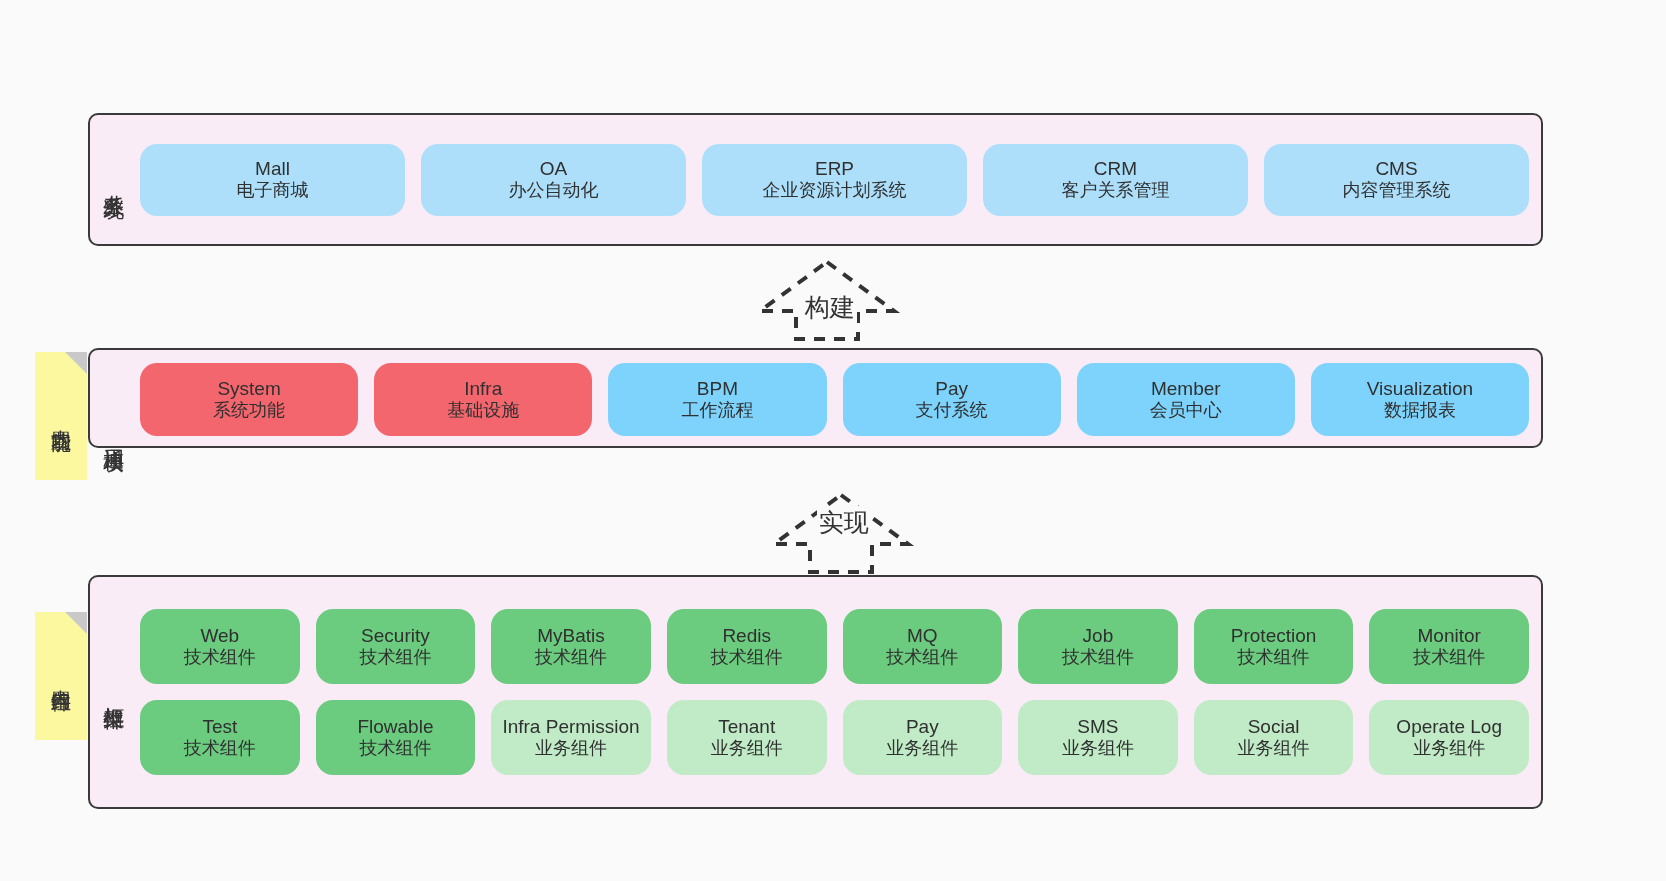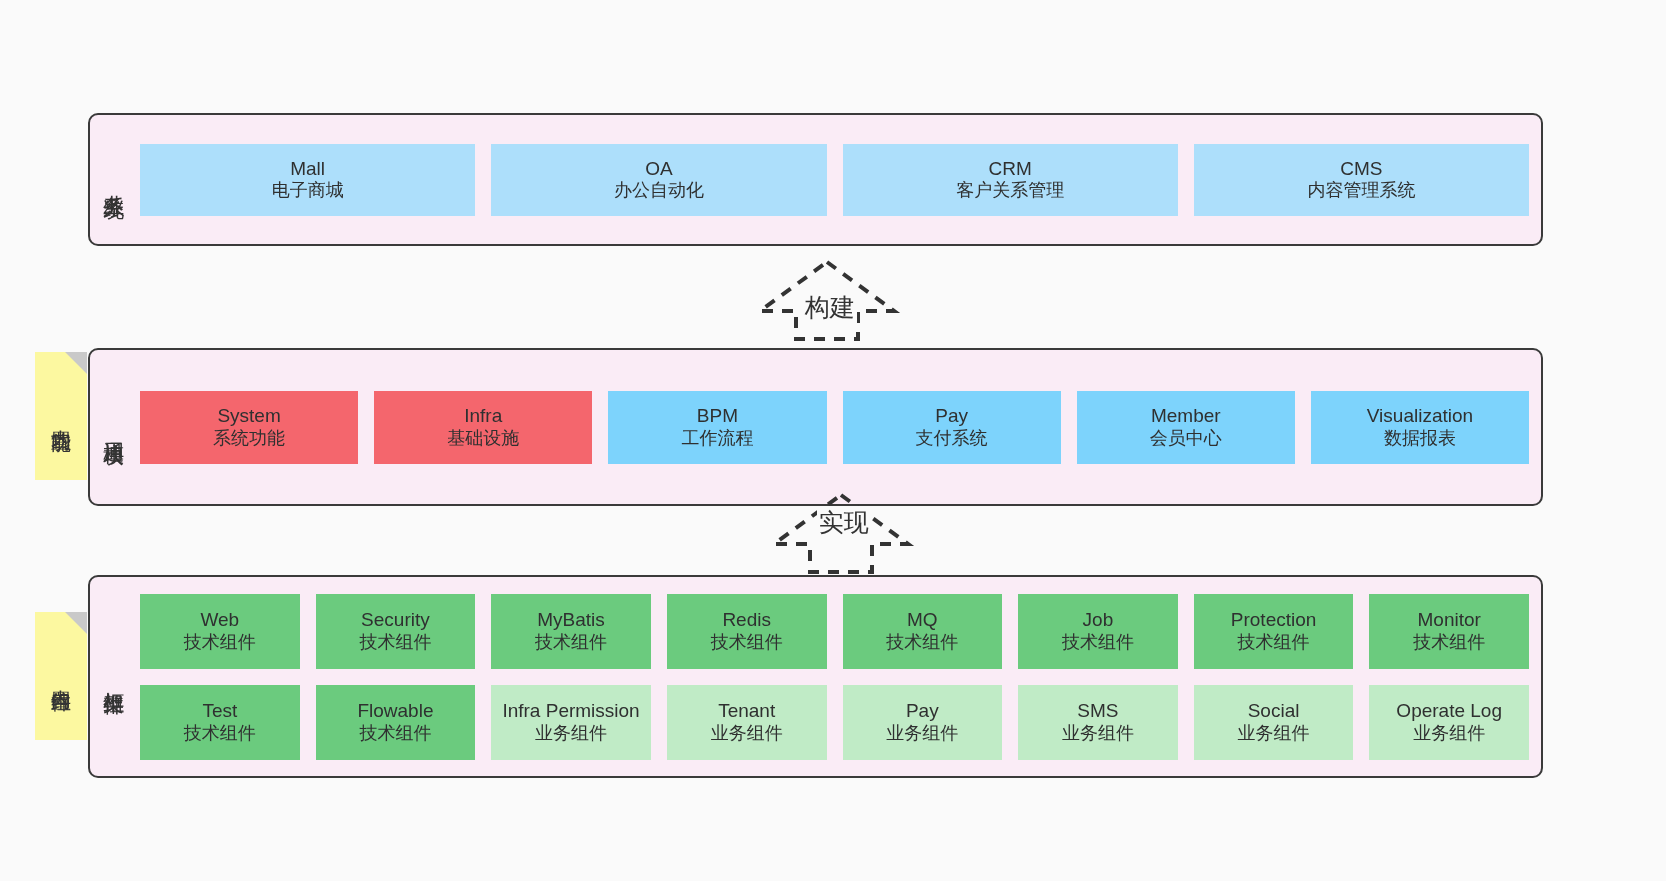--- a/index.html
+++ b/index.html
@@ -57,21 +57,21 @@
     gap: 16px;
   }
   .card-row {
     display: flex;
     gap: 16px;
     align-items: stretch;
   }
 
   .card {
     flex: 1 1 0;
-    border-radius: 0;
+    border-radius: 17px;
     display: flex;
     flex-direction: column;
     align-items: center;
     justify-content: center;
     text-align: center;
     line-height: 1.22;
     padding: 4px 6px;
     box-sizing: border-box;
   }
   .card .t1 { font-size: 19px; color: #2f3030; }
@@ -79,22 +79,22 @@
 
   
   .c-blue        { background: #addffb; }
   .c-red-strong  { background: #f4666d; }
   .c-red-light   { background: #7dd3fc; }
   .c-green-strong{ background: #6bcb7e; }
   .c-green-light { background: #c0ebc6; }
 
   
   #layer-business  { left: 88px;  top: 113px; width: 1455px; height: 133px; }
-  #layer-common    { left: 88px;  top: 348px; width: 1455px; height: 158px; }
-  #layer-framework { left: 88px;  top: 575px; width: 1455px; height: 203px; }
+  #layer-common    { left: 88px;  top: 348px; width: 1455px; height: 100px; align-items: flex-end; }
+  #layer-framework { left: 88px;  top: 575px; width: 1455px; height: 234px; }
 
   #layer-business .card  { height: 72px; }
   #layer-common .card    { height: 73px; }
   #layer-framework .card { height: 75px; }
 
   
   .sticky {
     position: absolute;
     width: 52px;
     background: #fcf8a0;
@@ -153,20 +153,24 @@
       <div class="card-row">
         <div class="card c-blue">
           <div class="t1">Mall</div>
           <div class="t2">电子商城</div>
         </div>
         <div class="card c-blue">
           <div class="t1">OA</div>
           <div class="t2">办公自动化</div>
         </div>
         <div class="card c-blue">
+          <div class="t1">ERP</div>
+          <div class="t2">企业资源计划系统</div>
+        </div>
+        <div class="card c-blue">
           <div class="t1">CRM</div>
           <div class="t2">客户关系管理</div>
         </div>
         <div class="card c-blue">
           <div class="t1">CMS</div>
           <div class="t2">内容管理系统</div>
         </div>
       </div>
     </div>
   </div>

